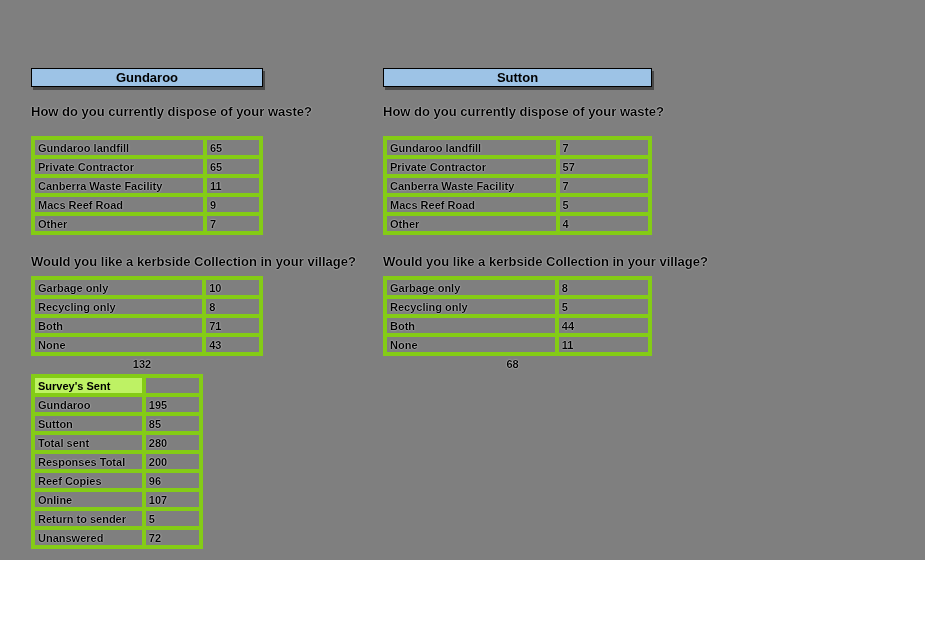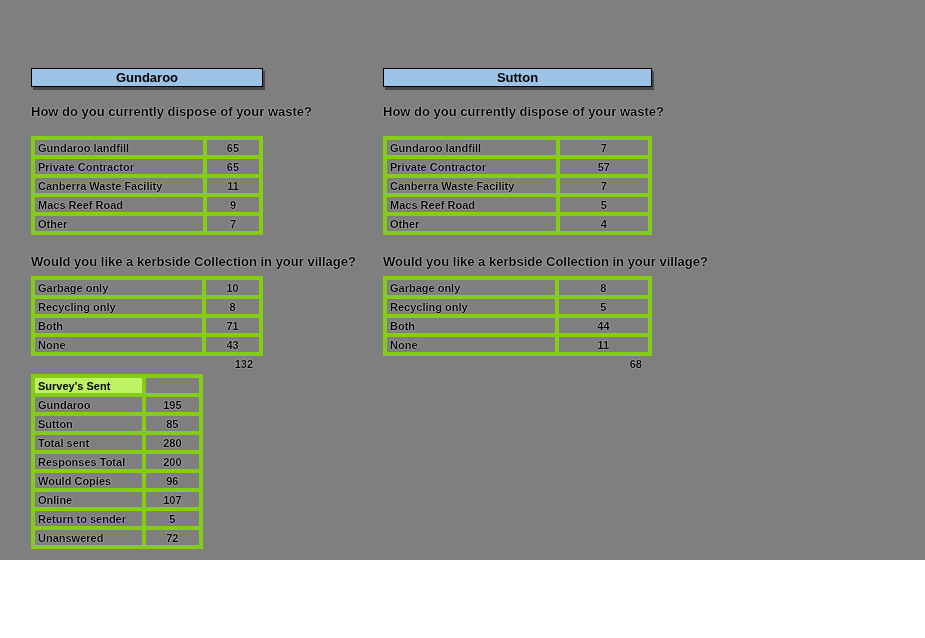--- a/index.html
+++ b/index.html
@@ -24,23 +24,23 @@
   table.data {
     border-collapse:collapse; width:100%; margin-top:18px;
     border:2px solid #000;
   }
   table.data.t2 { margin-top:8px; }
   table.data td {
     border:4px solid #84cc16; height:15px; font-size:11px; font-weight:bold;
     padding:0 3px; white-space:nowrap; overflow:hidden;
     text-shadow:0 0 1px rgba(255,255,255,0.85), 0 0 2px rgba(255,255,255,0.45);
   }
-  table.data td.val { text-align:center; }
+  table.data td.val { text-align:left; }
   .total {
-    margin-top:2px; text-align:right; padding-right:10px;
+    margin-top:2px; text-align:center; padding-right:10px;
     font-weight:bold; font-size:11px;
     text-shadow:0 0 1px rgba(255,255,255,0.85), 0 0 2px rgba(255,255,255,0.45);
   }
   
   table.data.survey { margin-top:0; }
   table.data.survey td.hdr {
     background:#bef264; text-shadow:none;
   }
   table.data.survey tr.thick td { border-bottom-width:2px; }
 </style>
@@ -202,21 +202,21 @@
       </tr>
       <tr class="thick">
         <td>Total sent</td>
         <td class="val">280</td>
       </tr>
       <tr>
         <td>Responses Total</td>
         <td class="val">200</td>
       </tr>
       <tr>
-        <td>Would Copies</td>
+        <td>Reef Copies</td>
         <td class="val">96</td>
       </tr>
       <tr>
         <td>Online</td>
         <td class="val">107</td>
       </tr>
       <tr>
         <td>Return to sender</td>
         <td class="val">5</td>
       </tr>

